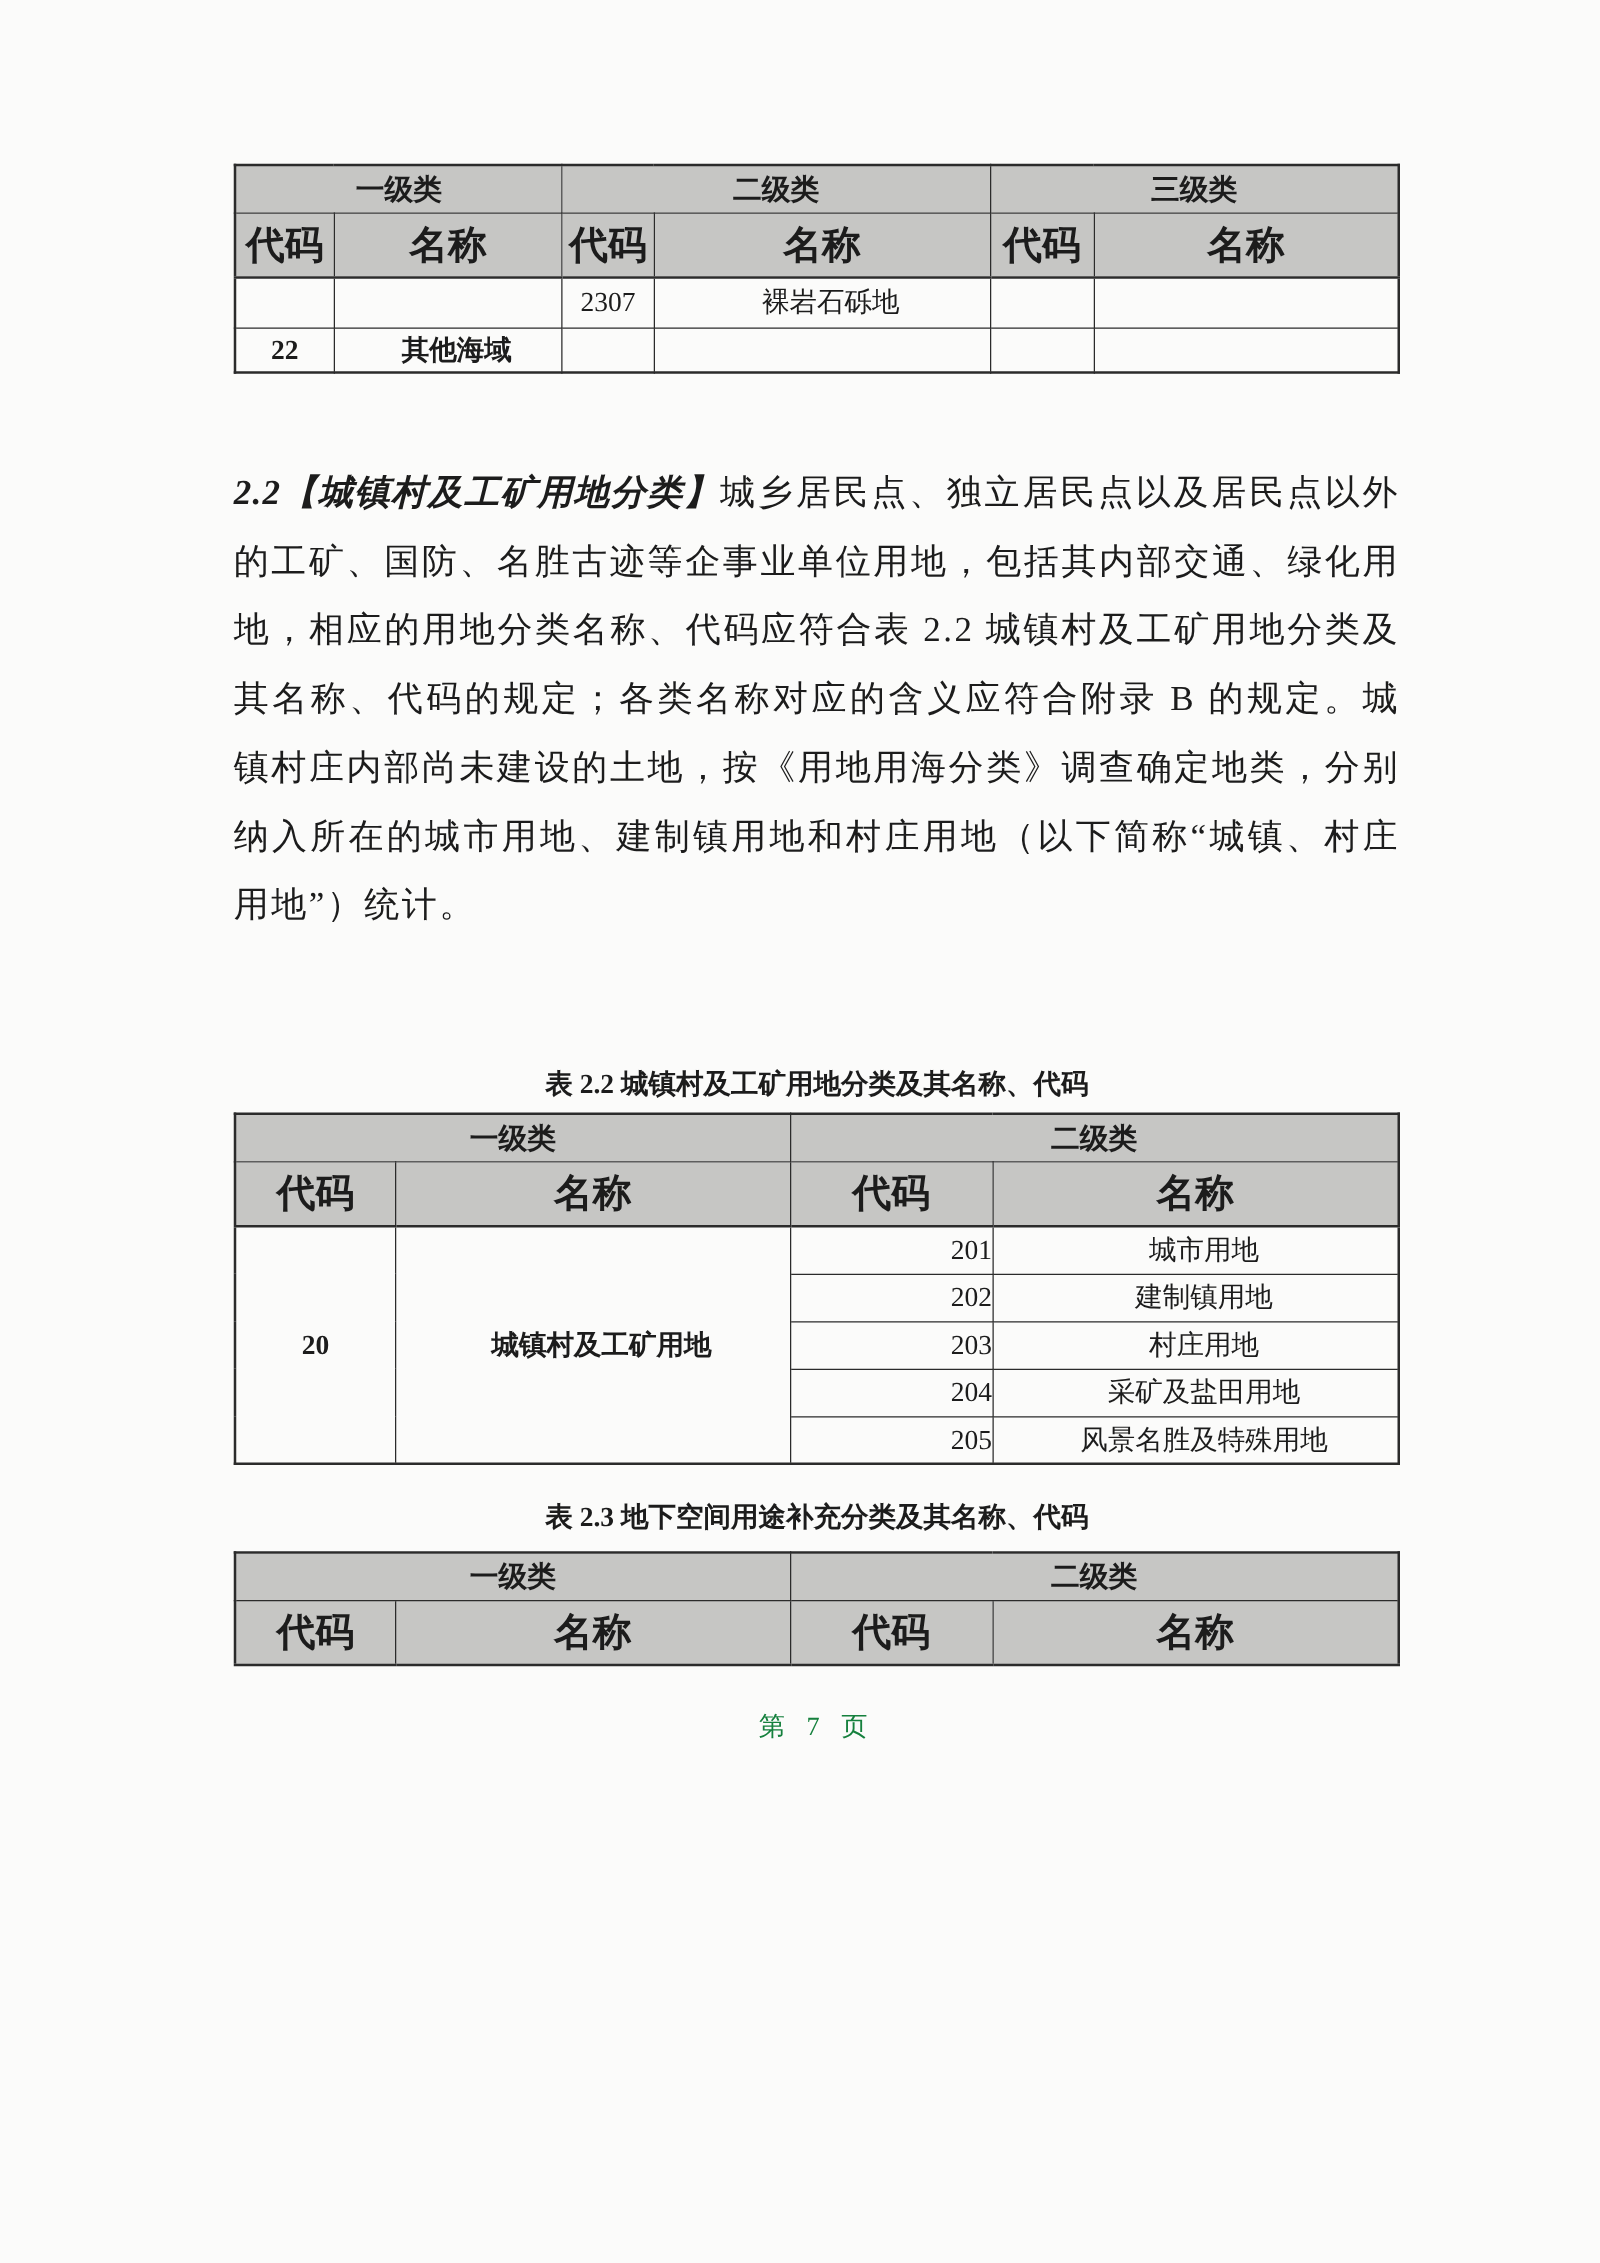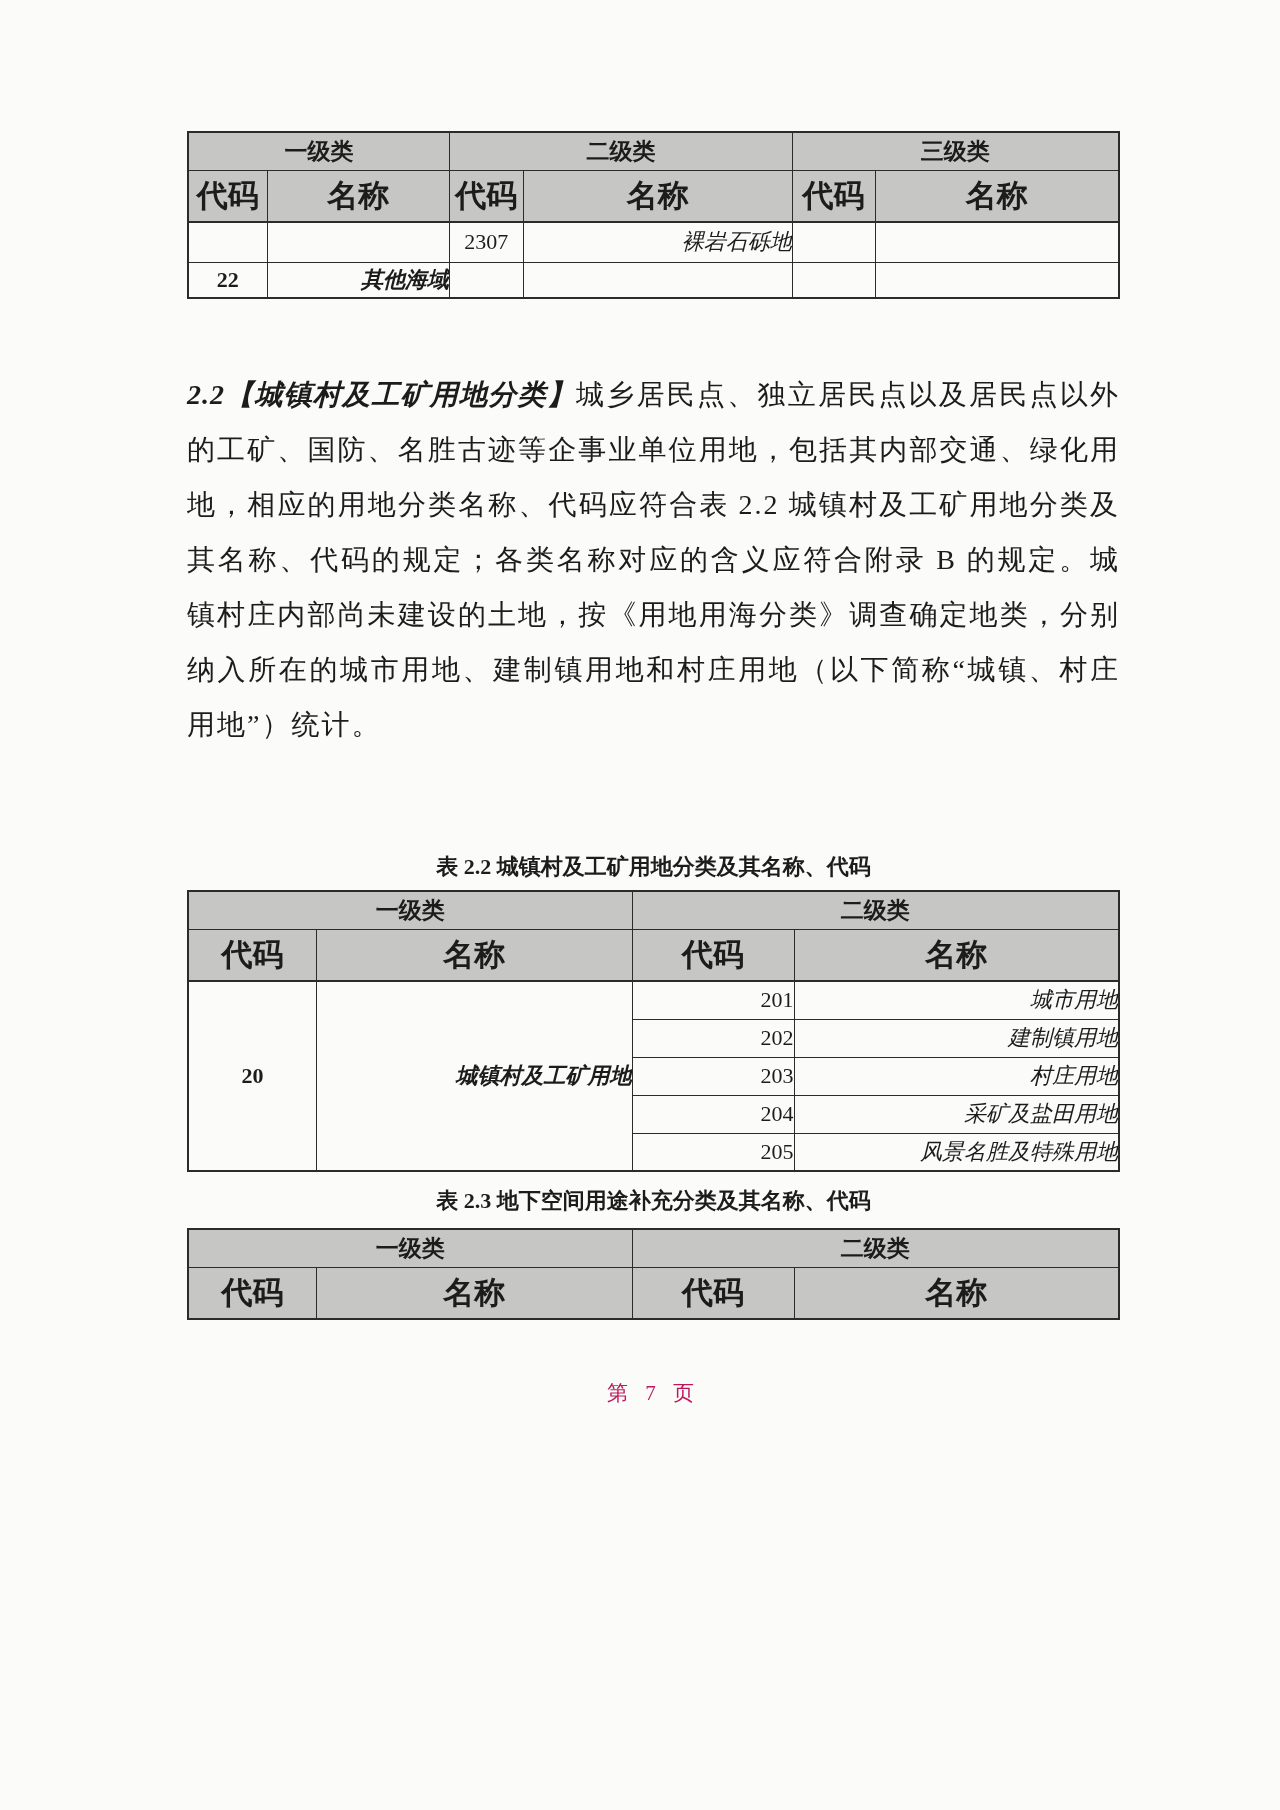--- a/index.html
+++ b/index.html
@@ -49,21 +49,21 @@
   tr.sub-row th{
     background:var(--table-header-bg);
     font-weight:bold;
     text-align:center;
     height:52px;
     border-bottom:2px solid var(--border);
     font-size:31px;
   }
   td.code-cell{text-align:center;font-size:23px;}
   td.code-left{text-align:right;padding-left:22px;font-size:23px;}
-  td.name-cell{text-align:right;padding-left:14px;font-size:23px;font-style:italic;}
+  td.name-cell{text-align:center;padding-left:14px;font-size:23px;}
   .bold-cell{font-weight:bold;}
   tr.row-tall td{height:40px;}
   tr.row-short td{height:36px;}
   tr.row-data td{height:38px;}
   
   p.body-par{
     font-size:28px;
     line-height:55px;
     letter-spacing:2px;
     text-align:justify;
@@ -79,27 +79,27 @@
   .par-2-3{margin-top:30px;}
   
   .table-caption{
     text-align:center;
     font-weight:bold;
     font-size:22px;
     height:30px;
     line-height:30px;
   }
   .caption-2-2{margin-top:100px;margin-bottom:8px;}
-  .caption-2-3{margin-top:14px;margin-bottom:12px;}
+  .caption-2-3{margin-top:27px;margin-bottom:12px;}
   .page-footer{
-    margin-top:59px;
+    margin-top:34px;
     text-align:center;
     font-size:21px;
     letter-spacing:6px;
-    color:#be185d;
+    color:#15803d;
   }
 </style>
 </head>
 <body>
 
 <div class="page">
   <div class="content">
 
     <table class="doc-table">
       <colgroup>

